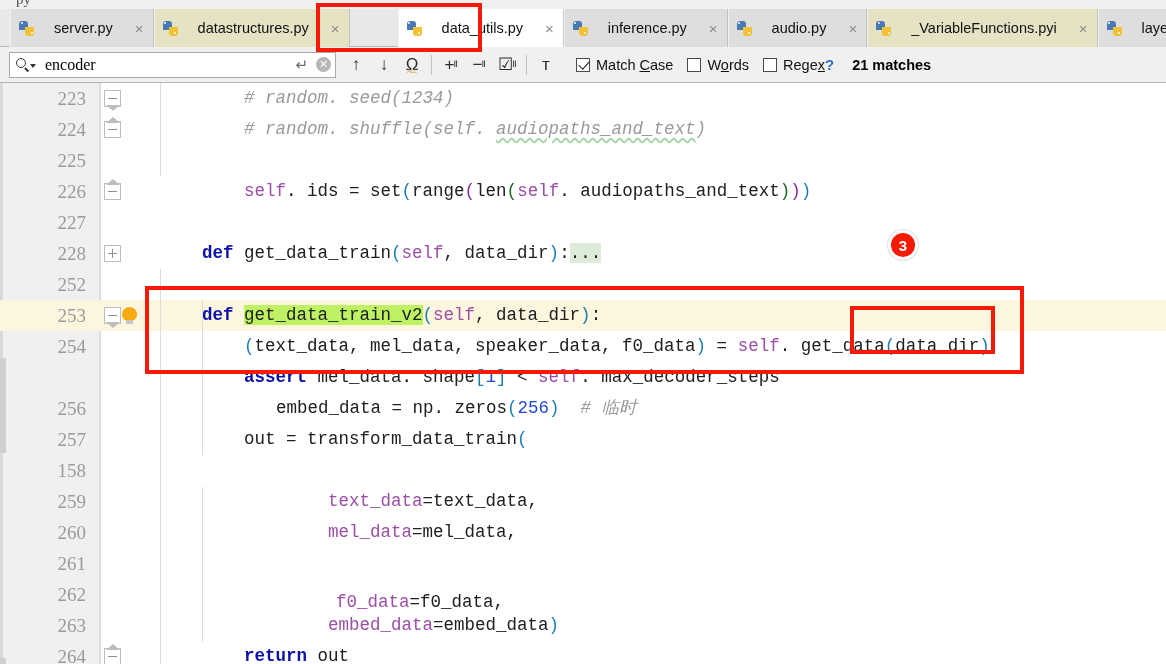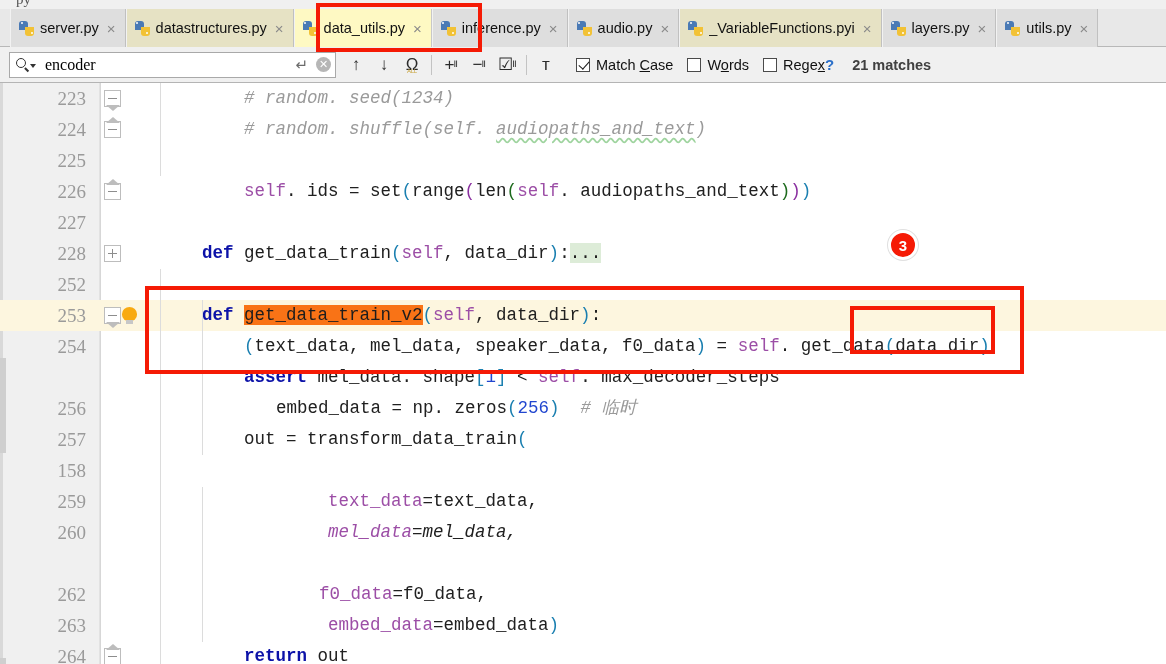--- a/index.html
+++ b/index.html
@@ -32,36 +32,37 @@
   .tabbar {
     position: absolute; left: 0; top: 9px; width: 1166px; height: 38px;
     background: #e8e8e8;
     border-bottom: 1px solid #b8b8b8;
     display: flex;
     align-items: stretch;
     padding-left: 10px;
   }
   .tab {
     position: relative;
-    display: flex; align-items: center; gap: 6px;
+    display: flex; align-items: center; gap: 20px;
     padding: 0 9px 0 8px;
     height: 38px;
     background: #dedede;
     border-right: 1px solid #c0c0c0;
     border-left: 1px solid #f2f2f2;
     font-family: "Liberation Sans", sans-serif;
     font-size: 14.5px;
     color: #111;
     white-space: nowrap;
     cursor: default;
   }
   .tab.modified { background: #e6e2c4; }
   .tab.active {
-    background: #fef9c3;
+    background: #ffffff;
     border-right: 1px solid #c8c8c8;
+    margin-left: 48px;
   }
   .tab .tab-label { line-height: 1; }
   .tab .tab-close {
     color: #8a8a8a; font-size: 15px; line-height: 1; margin-left: 2px;
     font-family: "Liberation Sans", sans-serif;
   }
 
   
   .py-icon {
     position: relative; width: 15px; height: 15px; flex: 0 0 15px;
@@ -176,21 +177,21 @@
   }
   .chkbox.checked::after {
     content: "";
     position: absolute; left: 4px; top: 0px; width: 5px; height: 9px;
     border: solid #1b1b1b; border-width: 0 1.8px 1.8px 0;
     transform: rotate(42deg);
   }
   .chk-label .u { text-decoration: underline; }
   .help-q { color: #2a6fc9; font-weight: bold; font-size: 15px; }
   .match-count {
-    margin-left: 18px; font-weight: bold; font-size: 14.5px; color: #404040;
+    margin-left: 18px; font-weight: bold; font-size: 14.5px; color: #000000;
   }
 
   
   .editor {
     position: absolute; left: 0; top: 83px; width: 1166px; height: 581px;
     background: #ffffff;
     overflow: hidden;
   }
   .gutter {
     position: absolute; left: 0; top: 0; width: 100px; height: 581px;
@@ -284,21 +285,21 @@
   .fn   { color: #1d1d1d; }
   .num  { color: #2146cf; }
   .cmt  { color: #9a9a9a; font-style: italic; }
   .param{ color: #9c4ea6; }
   .paren-a { color: #1a7fb0; }
   .paren-b { color: #8a2fa0; }
   .paren-c { color: #1d6a1d; }
   .plain{ color: #202020; }
   .sq   { text-decoration: underline; text-decoration-style: wavy;
           text-decoration-color: #9fd49f; text-underline-offset: 3px; }
-  .sel-name { background: #f97316; }
+  .sel-name { background: #bef264; }
   .ellip-hl { background: #ddecd8; }
 
   
   .code-anno-outer {
     position: absolute; left: 145px; top: 286px;
     width: 879px; height: 88px;
     border: 4px solid #f51a05;
     pointer-events: none; z-index: 25;
   }
   .code-anno-inner {
@@ -562,27 +563,28 @@
         </div>
         <div class="row" style="top: 372px;">
           <div class="lineno-cell">158</div>
         </div>
         <div class="row" style="top: 403px;">
           <div class="lineno-cell">259</div>
           <div class="code-cell" style="left: 328px;"><span class="param">text_data</span><span class="plain">=text_data,</span></div>
         </div>
         <div class="row" style="top: 434px;">
           <div class="lineno-cell">260</div>
-          <div class="code-cell" style="left: 328px; font-style: italic;"><span class="param">mel_data</span><span class="plain">=mel_data,</span></div>
+          <div class="code-cell" style="left: 328px;"><span class="param">mel_data</span><span class="plain">=mel_data,</span></div>
         </div>
         <div class="row" style="top: 465px;">
+          <div class="lineno-cell">261</div>
         </div>
         <div class="row" style="top: 496px;">
           <div class="lineno-cell">262</div>
-          <div class="code-cell" style="left: 319px;"><span class="param">f0_data</span><span class="plain">=f0_data,</span></div>
+          <div class="code-cell" style="left: 336px; margin-top: 8px;"><span class="param">f0_data</span><span class="plain">=f0_data,</span></div>
         </div>
         <div class="row" style="top: 527px;">
           <div class="lineno-cell">263</div>
           <div class="code-cell" style="left: 328px;"><span class="param">embed_data</span><span class="plain">=embed_data</span><span class="paren-a">)</span></div>
         </div>
         <div class="row" style="top: 558px;">
           <div class="lineno-cell">264</div>
           <div class="fold-mark" style="left: 104px; top: 7px;">
             <span class="fold-box tri-up"></span>
           </div>

